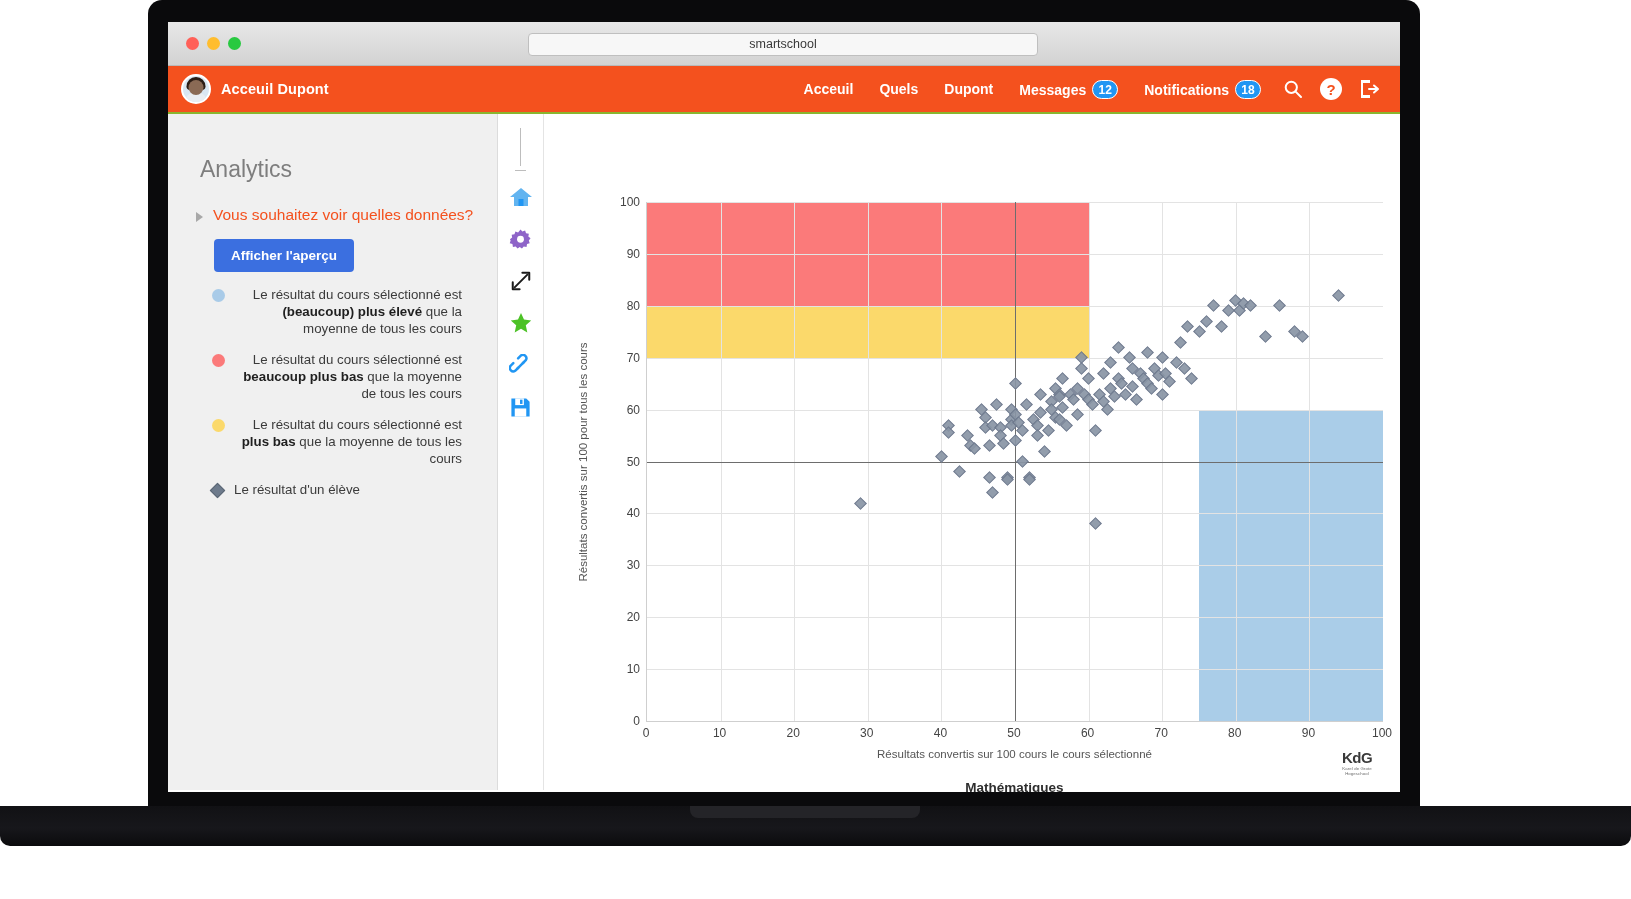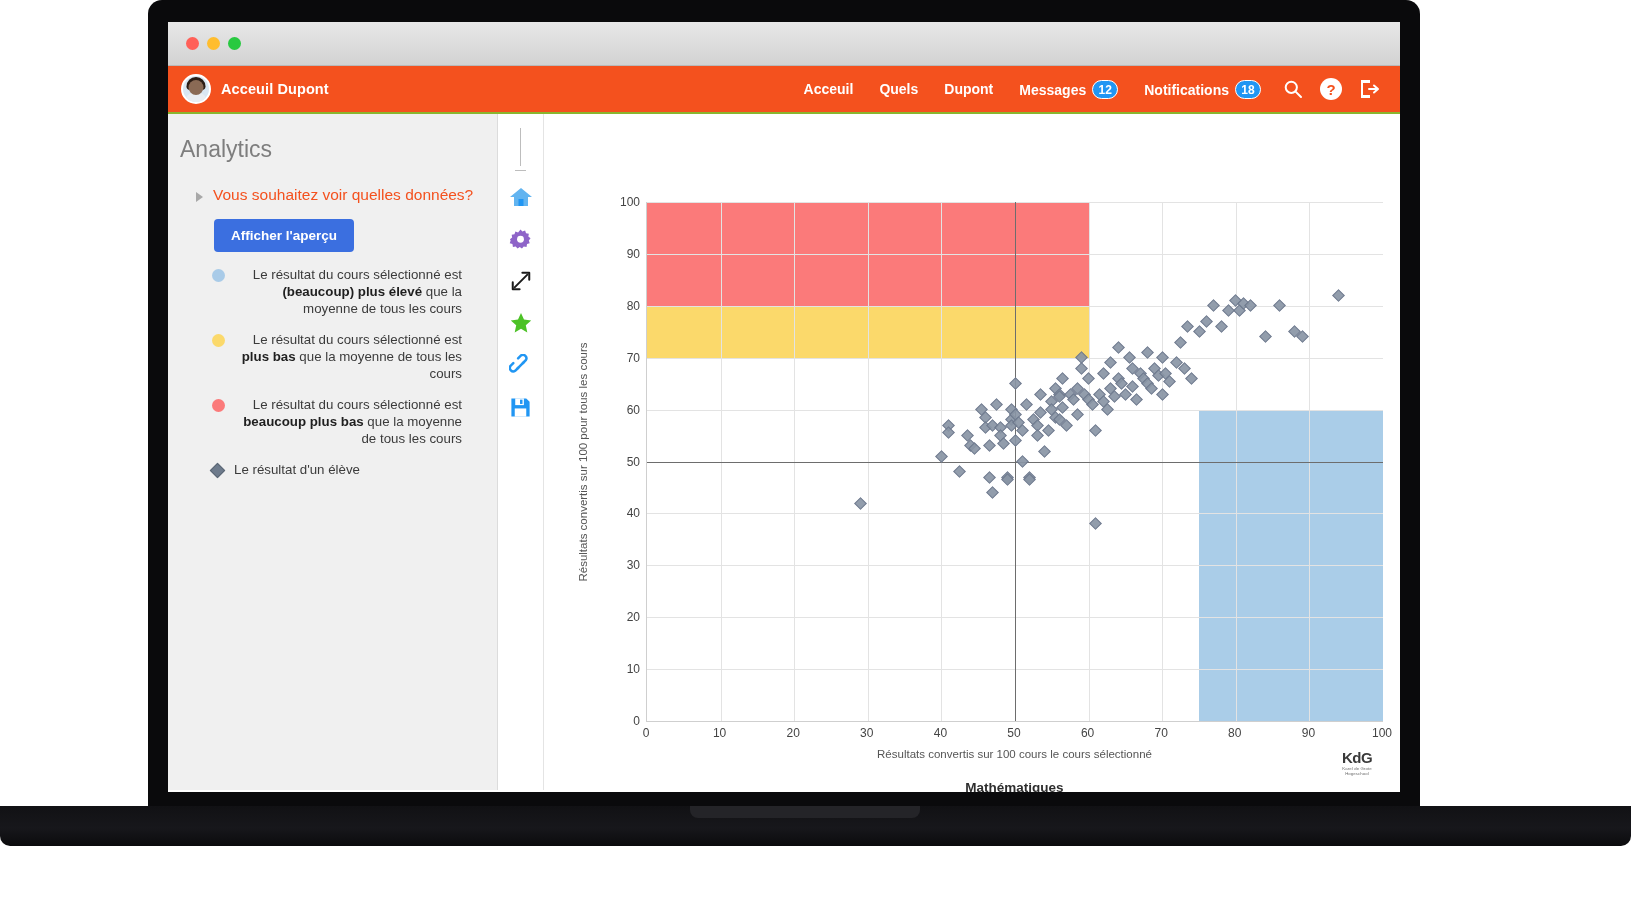--- a/index.html
+++ b/index.html
@@ -97,21 +97,21 @@
 
   
   #appbody { position: relative; height: 676px; display: flex; background: #ffffff; }
 
   
   #sidebar {
     width: 330px; background: #f0f0f0; border-right: 1px solid #dcdcdc;
     padding: 22px 0 0 0; flex: none;
   }
   #analytics-title {
-    font-size: 23px; color: #7e7e7e; padding-left: 12px; font-weight: normal;
+    font-size: 23px; color: #7e7e7e; padding-left: 32px; font-weight: normal; margin-top: 20px;
   }
   .accordion-row {
     display: flex; align-items: flex-start; padding: 23px 0 0 28px; gap: 10px;
   }
   .tri {
     width: 0; height: 0; margin-top: 6px; flex: none;
   }
   .tri.right { border-left: 7px solid #a8a8a8; border-top: 5px solid transparent; border-bottom: 5px solid transparent; }
   .tri.down  { border-top: 7px solid #a8a8a8; border-left: 5px solid transparent; border-right: 5px solid transparent; margin-top: 8px; }
   .accordion-label { color: #f4511e; font-size: 15.5px; }
@@ -209,20 +209,21 @@
   <div id="bezel"></div>
   <div id="laptop-base"></div>
   <div id="laptop-notch"></div>
 
   <div id="browser">
 
     <div id="titlebar">
       <div class="traffic red"></div>
       <div class="traffic amber"></div>
       <div class="traffic green"></div>
+      <div id="urlbar">smartschool</div>
     </div>
 
     <div id="appbar">
       <div id="avatar">
         <div class="body"></div>
         <div class="hair"></div>
         <div class="face"></div>
       </div>
       <div id="username">Acceuil Dupont</div>
 
@@ -267,26 +268,26 @@
 
         <button id="apercu-btn">Afficher l'aperçu</button>
 
 
         <div id="legend-list">
             <div class="legend-item">
               <div class="legend-swatch" style="background: rgb(169, 203, 232);"></div>
               <div class="legend-text">Le résultat du cours sélectionné est <b>(beaucoup) plus élevé</b> que la moyenne de tous les cours</div>
             </div>
             <div class="legend-item">
+              <div class="legend-swatch" style="background: rgb(251, 122, 122);"></div>
+              <div class="legend-text">Le résultat du cours sélectionné est <b>beaucoup plus bas</b> que la moyenne de tous les cours</div>
+            </div>
+            <div class="legend-item">
               <div class="legend-swatch" style="background: rgb(251, 217, 107);"></div>
               <div class="legend-text">Le résultat du cours sélectionné est <b>plus bas</b> que la moyenne de tous les cours</div>
-            </div>
-            <div class="legend-item">
-              <div class="legend-swatch" style="background: rgb(251, 122, 122);"></div>
-              <div class="legend-text">Le résultat du cours sélectionné est <b>beaucoup plus bas</b> que la moyenne de tous les cours</div>
             </div>
             <div class="legend-item">
               <div class="legend-diamond"></div>
               <div class="legend-text">Le résultat d'un élève</div>
             </div>
           </div>
       </div>
 
       <div id="iconrail">
         <div id="rail-handle"></div>

